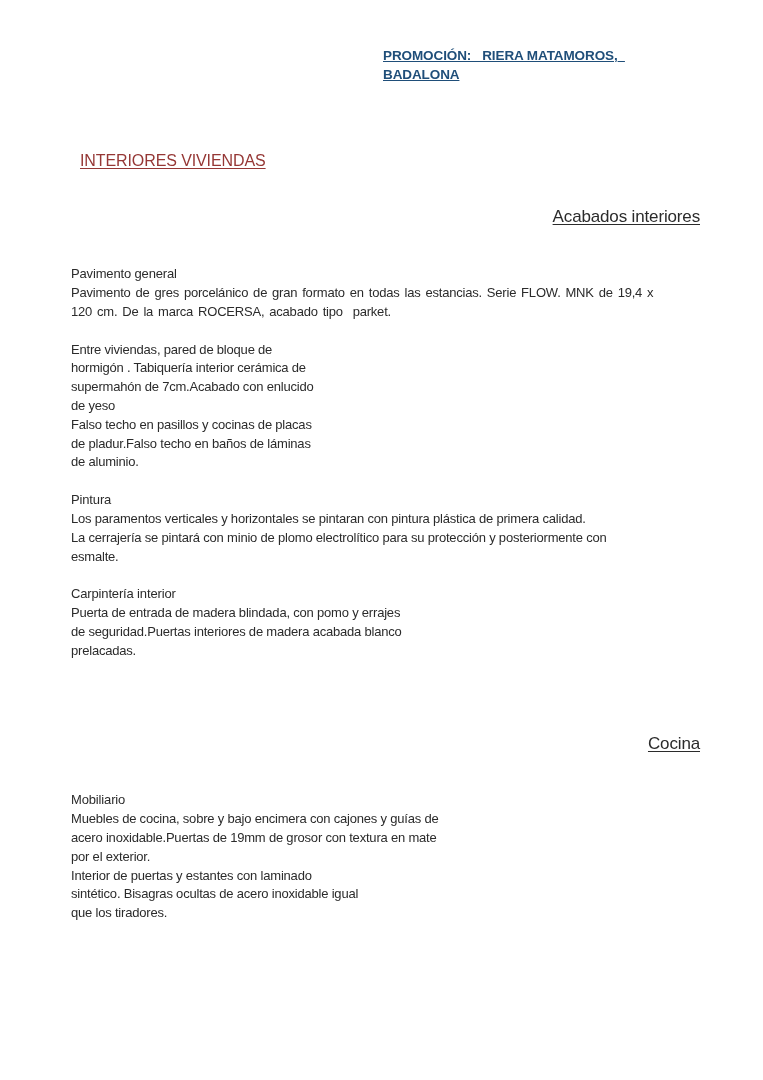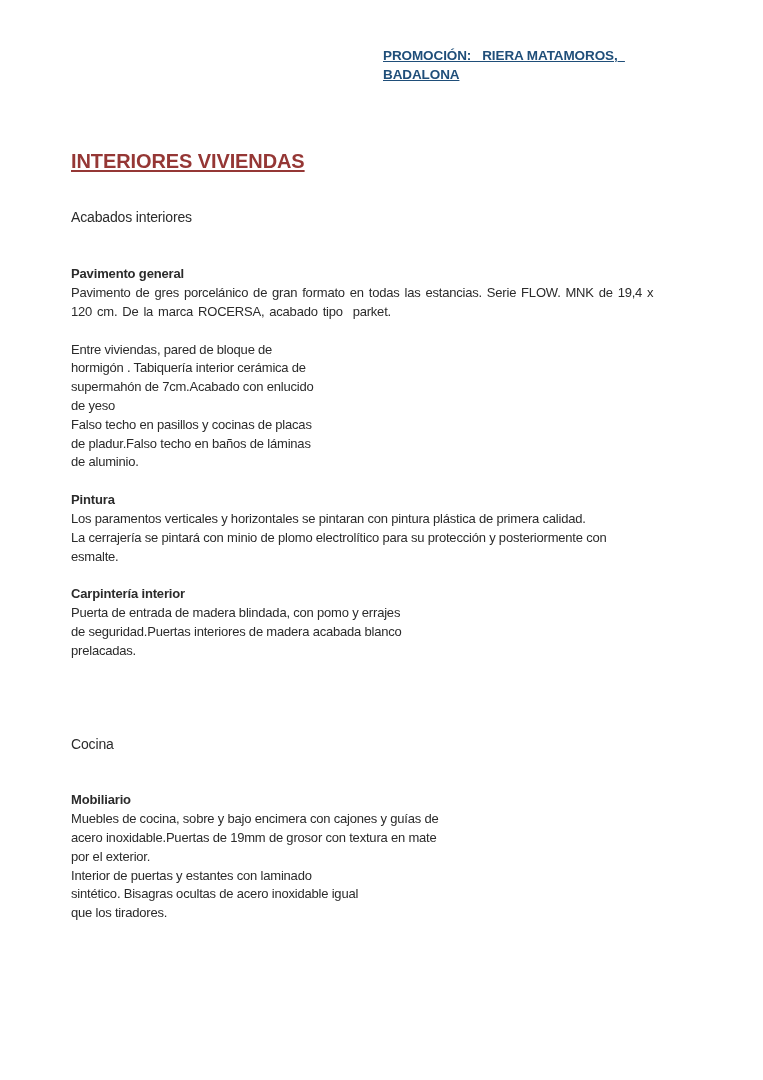--- a/index.html
+++ b/index.html
@@ -29,43 +29,46 @@
     font-size: 13.5px;
     font-weight: bold;
     color: var(--header-blue);
     white-space: pre-wrap;
     letter-spacing: -0.1px;
     line-height: 18.8px;
     text-decoration: underline;
   }
   .doc-title {
     margin-top: 67px;
-    font-size: 20px;
-    font-weight: bold;
+    font-size: 16px;
+    font-weight: normal;
     color: var(--heading-red);
     text-decoration: underline;
     text-underline-offset: 2px;
     line-height: 18.8px;
     letter-spacing: -0.1px;
+    margin-left: 9px;
   }
   .sub-title {
-    font-size: 14px;
+    font-size: 17px;
     color: var(--body-text);
+    text-decoration: underline;
     text-underline-offset: 2px;
     line-height: 18.8px;
     letter-spacing: -0.15px;
+    text-align: right;
   }
   .sub-title.acabados { margin-top: 38px; }
   .sub-title.cocina  { margin-top: 74px; }
   .section { margin-top: 19px; }
   .section.first  { margin-top: 38px; }
   .section.mobiliario { margin-top: 38px; }
   .section-heading {
     font-size: 13px;
-    font-weight: bold;
+    font-weight: normal;
     line-height: 18.8px;
     letter-spacing: -0.15px;
   }
   .section-body {
     font-size: 13px;
     line-height: 18.8px;
     letter-spacing: -0.2px;
     white-space: pre-wrap;
   }
   .section-body.justified { word-spacing: 1.5px; }

